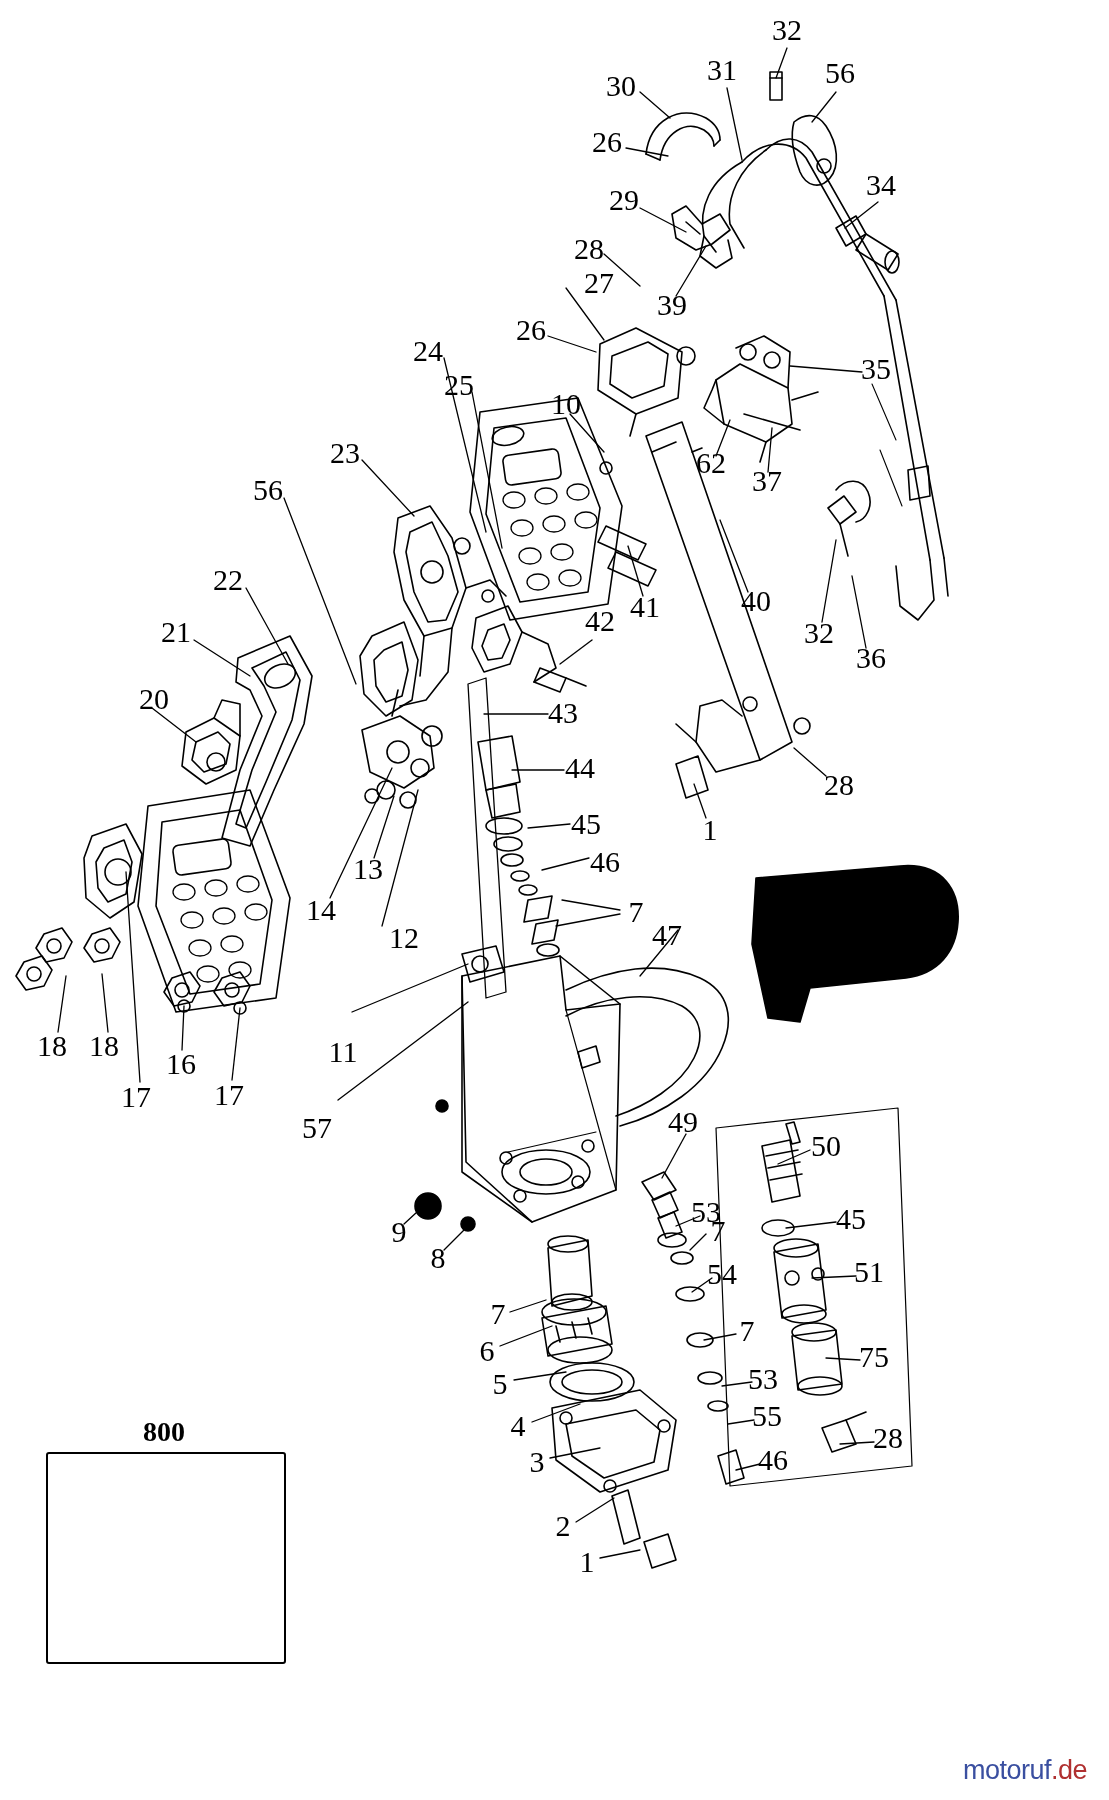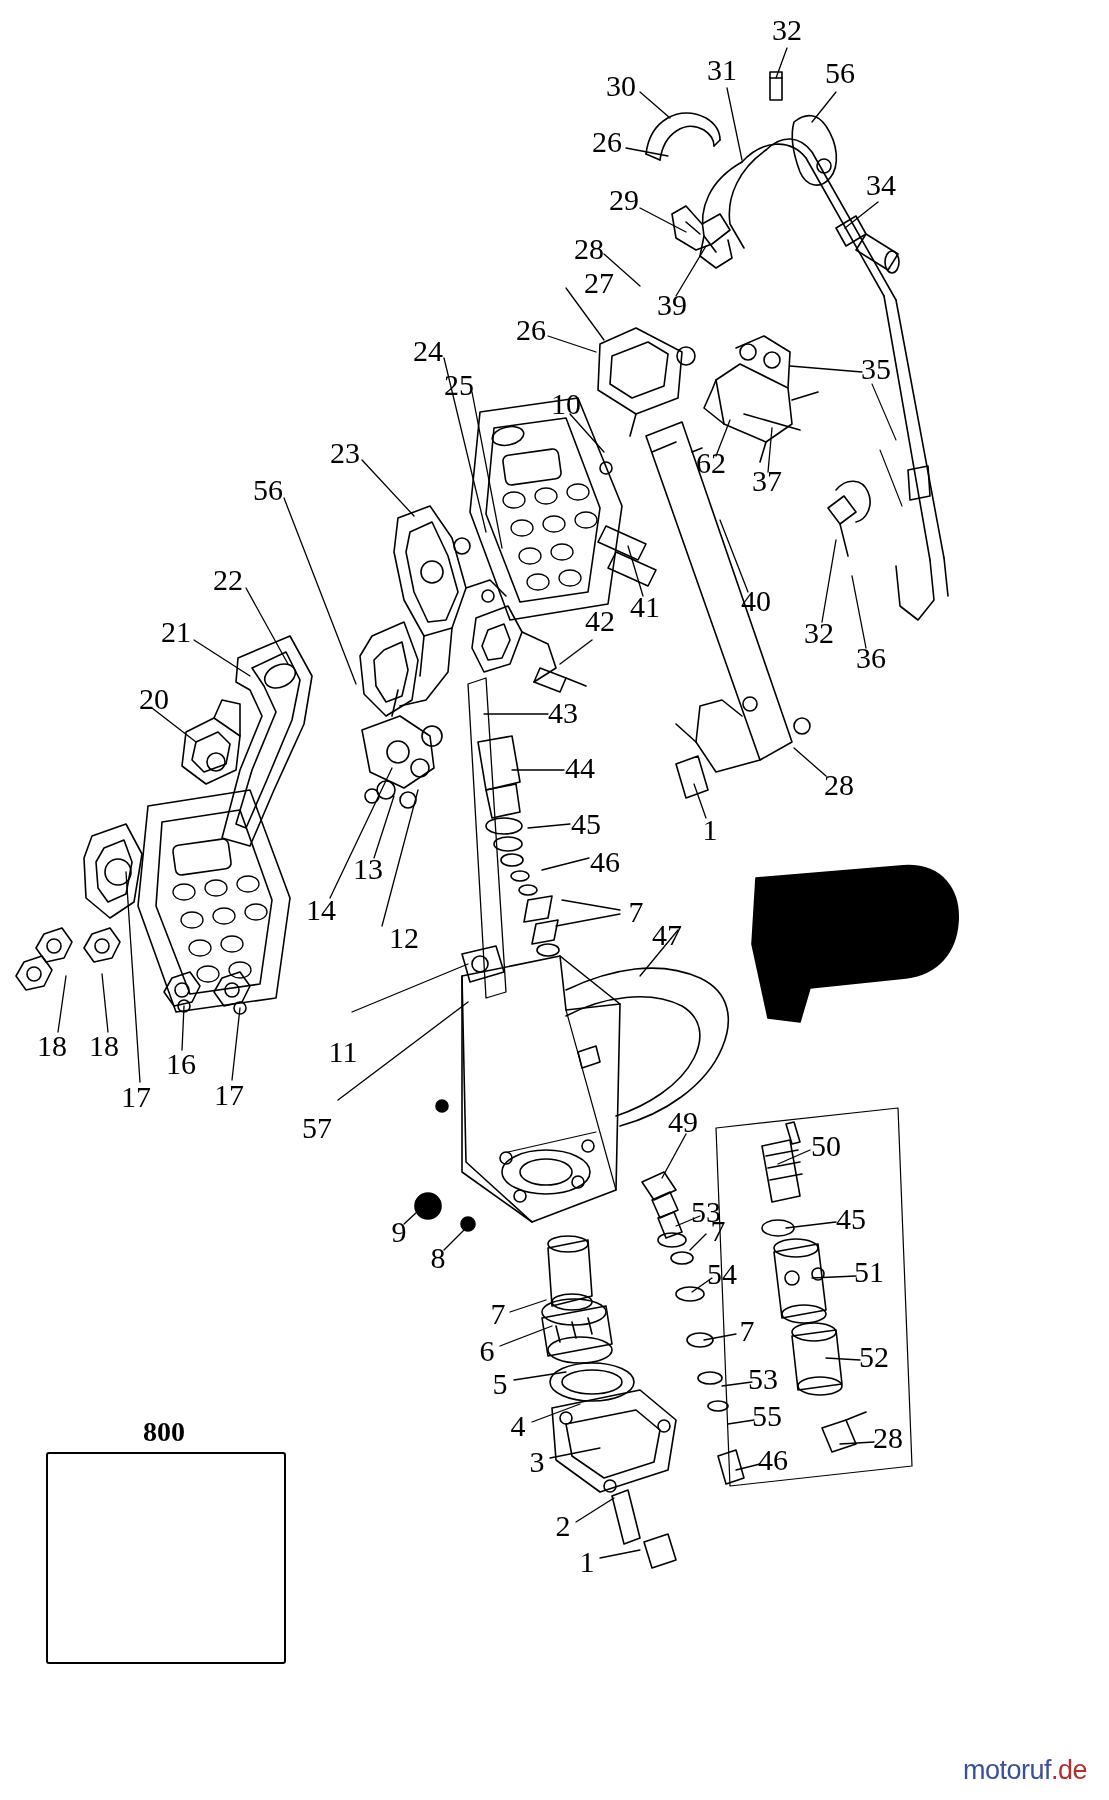--- a/index.html
+++ b/index.html
@@ -449,21 +449,21 @@
       <div class="callout" style="left: 706px; top: 1212px;">53</div>
       <div class="callout" style="left: 851px; top: 1219px;">45</div>
       <div class="callout" style="left: 399px; top: 1232px;">9</div>
       <div class="callout" style="left: 718px; top: 1231px;">7</div>
       <div class="callout" style="left: 438px; top: 1258px;">8</div>
       <div class="callout" style="left: 722px; top: 1274px;">54</div>
       <div class="callout" style="left: 869px; top: 1272px;">51</div>
       <div class="callout" style="left: 498px; top: 1314px;">7</div>
       <div class="callout" style="left: 747px; top: 1331px;">7</div>
       <div class="callout" style="left: 487px; top: 1351px;">6</div>
-      <div class="callout" style="left: 874px; top: 1357px;">52</div>
+      <div class="callout" style="left: 874px; top: 1357px;">75</div>
       <div class="callout" style="left: 500px; top: 1384px;">5</div>
       <div class="callout" style="left: 763px; top: 1379px;">53</div>
       <div class="callout" style="left: 518px; top: 1426px;">4</div>
       <div class="callout" style="left: 767px; top: 1416px;">55</div>
       <div class="callout" style="left: 888px; top: 1438px;">28</div>
       <div class="callout" style="left: 537px; top: 1462px;">3</div>
       <div class="callout" style="left: 773px; top: 1460px;">46</div>
       <div class="callout" style="left: 563px; top: 1526px;">2</div>
       <div class="callout" style="left: 587px; top: 1562px;">1</div>
     </div>

